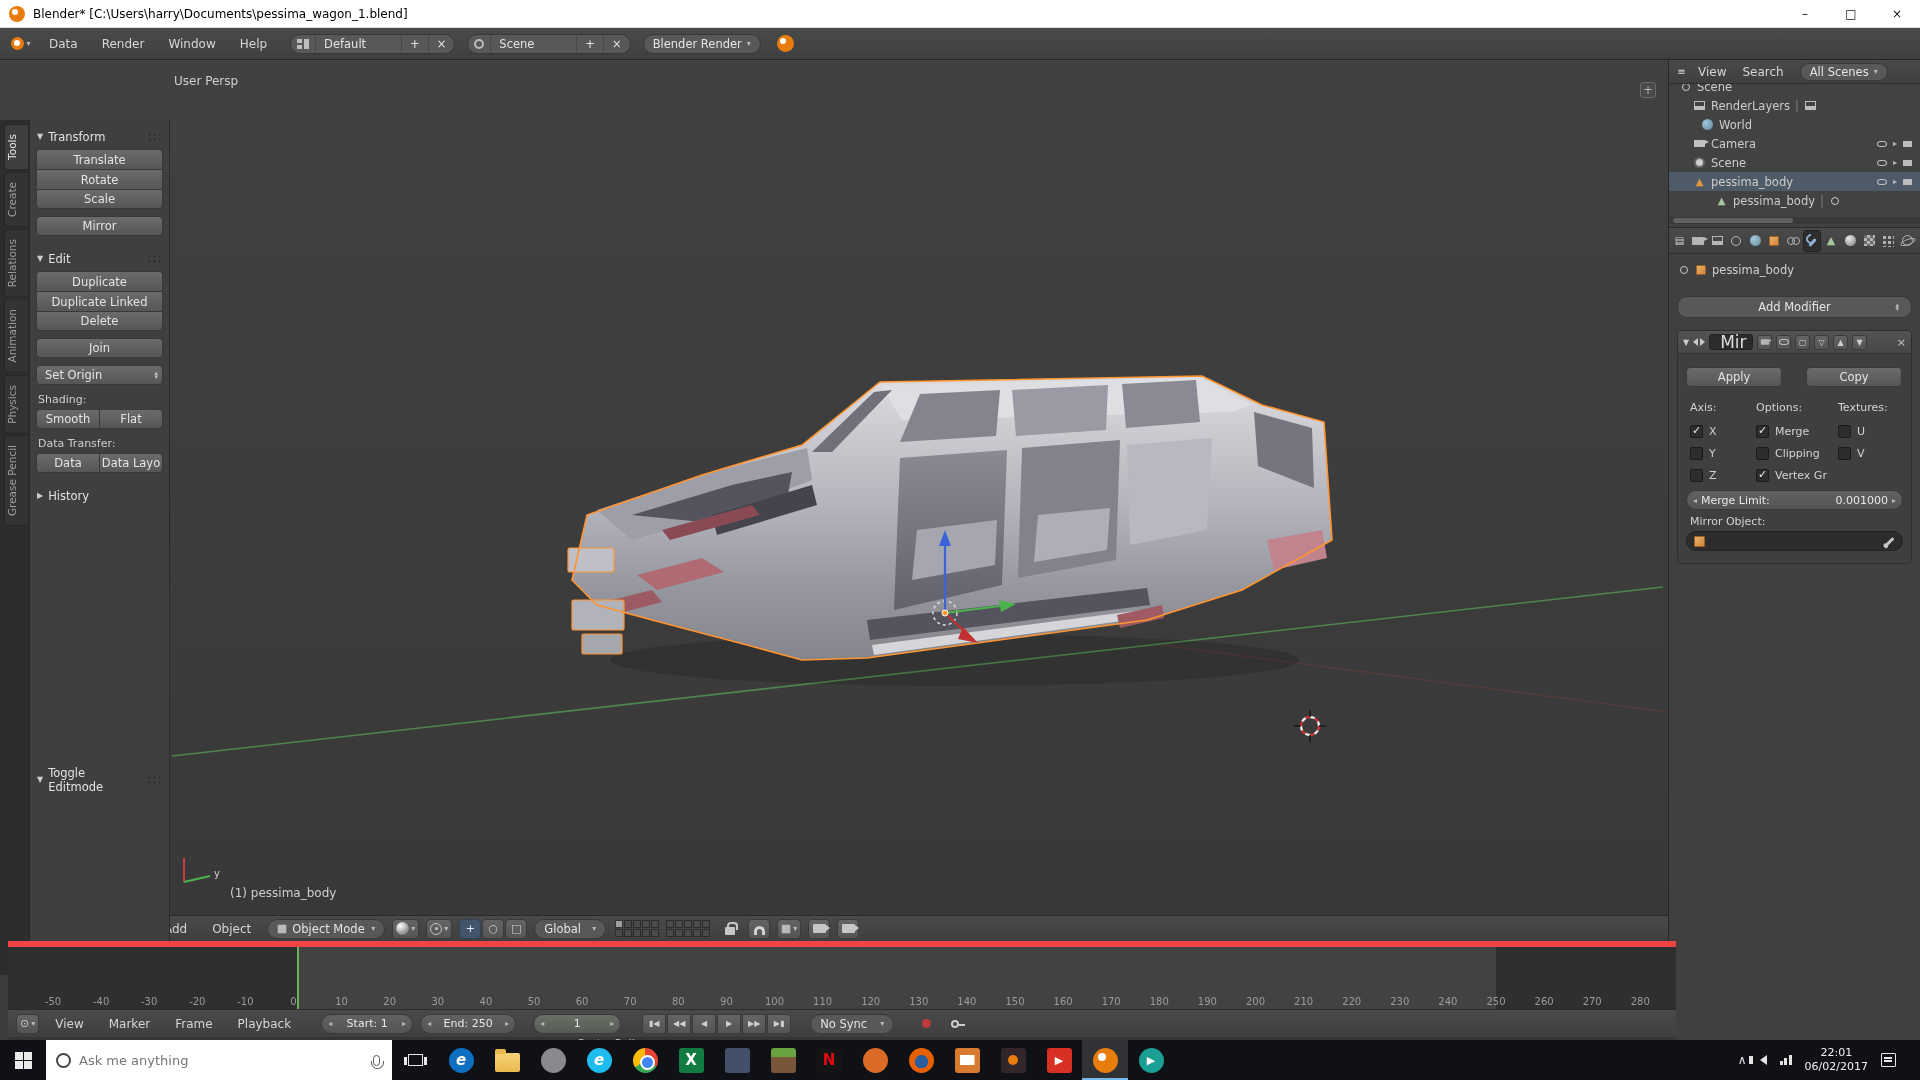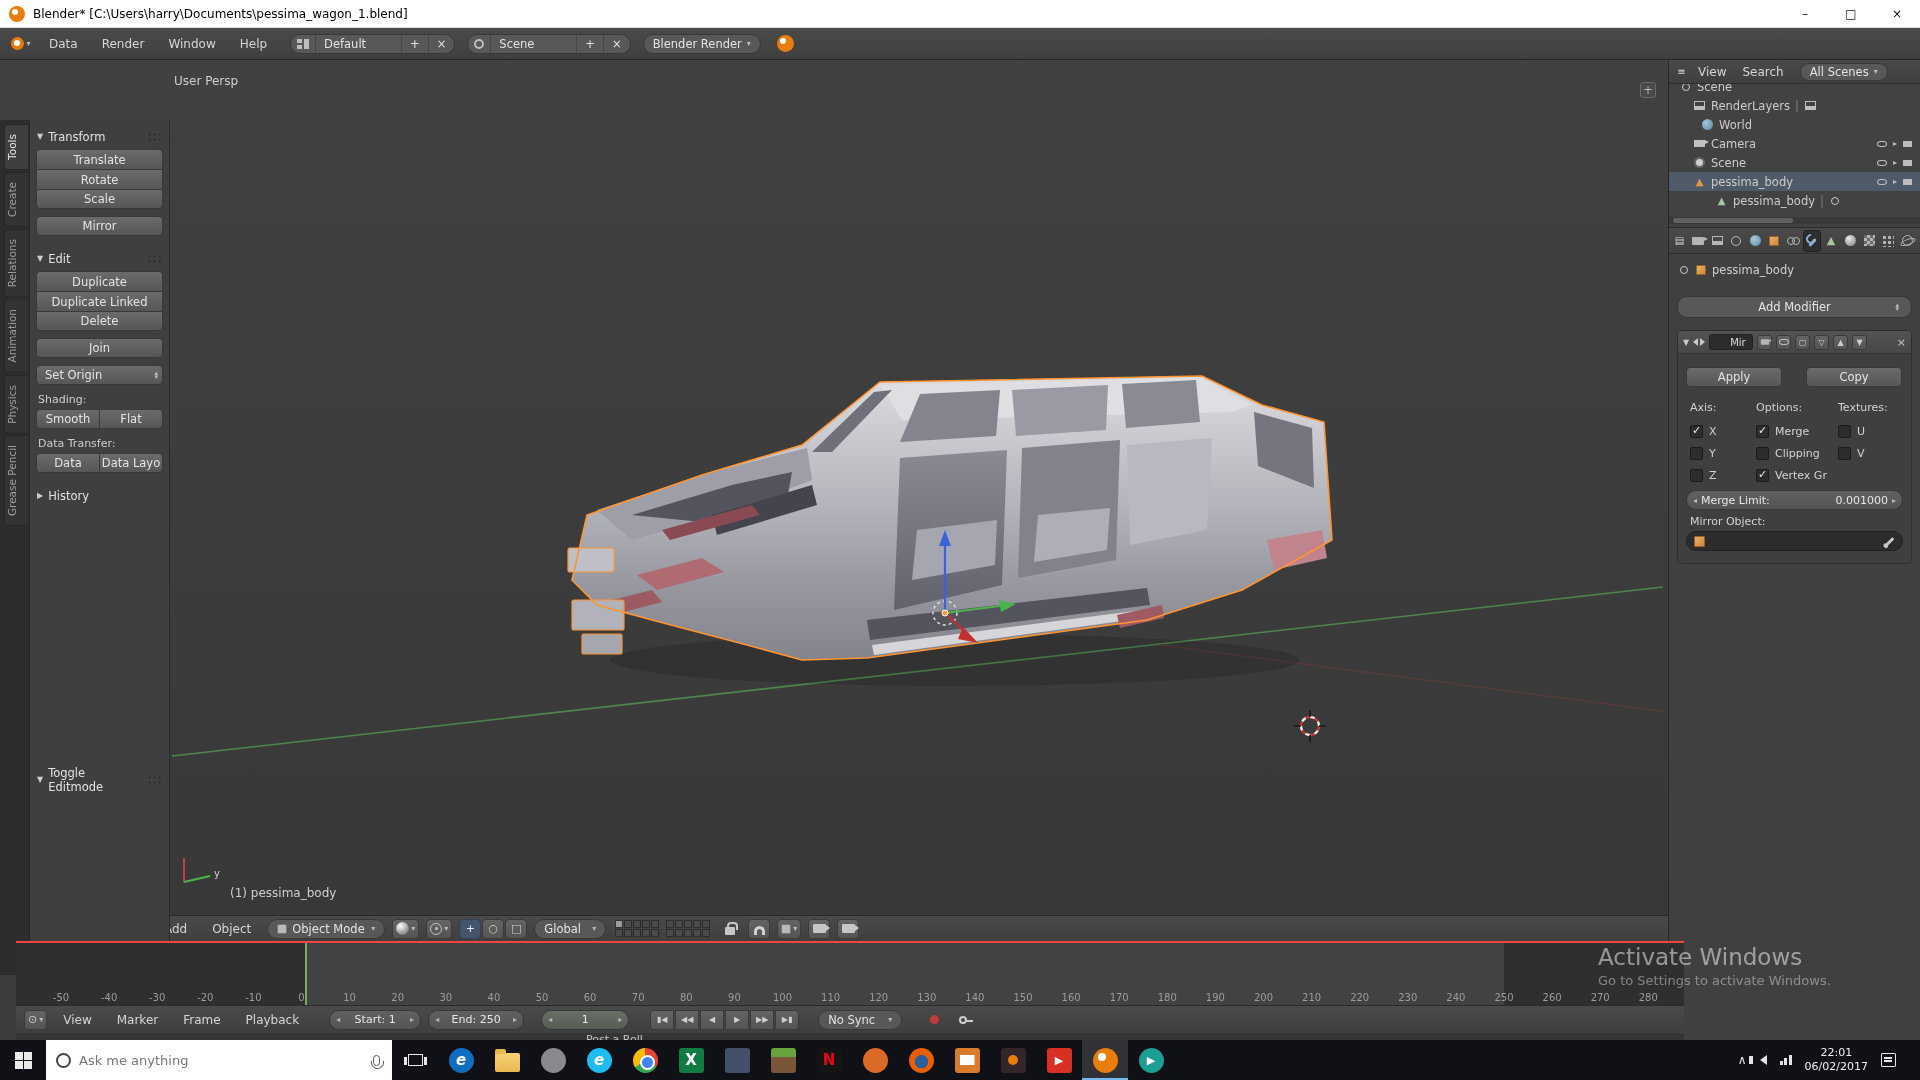--- a/index.html
+++ b/index.html
@@ -126,29 +126,29 @@
  linear-gradient(45deg,#b5b5b5 25%,#6a6a6a 25%,#6a6a6a 75%,#b5b5b5 75%);background-size:6px 6px;background-position:0 0,3px 3px}
 .pt-part{width:12px;height:12px;background-image:radial-gradient(circle,#b5b5b5 1.4px,transparent 1.6px);background-size:5px 5px}
 .pt-phys{width:11px;height:11px;border-radius:50%;border:1.5px solid #b5b5b5;position:relative}
 .pt-phys::after{content:"";position:absolute;left:-3px;top:3px;width:14px;height:4px;border:1px solid #b5b5b5;border-radius:50%;transform:rotate(-20deg)}
 .crumb{position:absolute;left:0;top:30px;width:252px;height:24px;display:flex;align-items:center;gap:6px;padding:0 8px;font-size:11.5px;color:#cfcfcf}
 .mod-block{position:absolute;left:8px;right:8px;top:102px;height:234px;background:#3f3f3f;border:1px solid #2e2e2e;border-radius:5px}
 .mod-header{height:23px;background:linear-gradient(#535353,#474747);border-bottom:1px solid #333;border-radius:4px 4px 0 0;display:flex;align-items:center;gap:4px;padding:0 5px}
 .mir-ic{width:12px;height:10px;position:relative}
 .mir-ic::before{content:"";position:absolute;left:0;top:1px;border-right:5px solid #c9c9c9;border-top:4px solid transparent;border-bottom:4px solid transparent}
 .mir-ic::after{content:"";position:absolute;right:0;top:1px;border-left:5px solid #c9c9c9;border-top:4px solid transparent;border-bottom:4px solid transparent}
-.name-field{background:#2c2c2c;border:1px solid #222;border-radius:3px;height:16px;display:flex;align-items:center;padding:0 20px;font-size:10px;color:#ddd;width:44px}
+.name-field{background:#2c2c2c;border:1px solid #222;border-radius:3px;height:16px;display:flex;align-items:center;padding:0 10px;font-size:17px;color:#ddd;width:44px}
 .mini-tgl{width:15px;height:15px;background:linear-gradient(#646464,#545454);border:1px solid #3a3a3a;border-radius:3px;display:flex;align-items:center;justify-content:center;font-size:8px;color:#cfcfcf}
 .col-lab{position:absolute;font-size:11px;color:#d2d2d2}
 .dropper{width:10px;height:3px;background:#c9c9c9;border-radius:2px;transform:rotate(-45deg);position:relative}
 .dropper::after{content:"";position:absolute;left:-3px;top:-1px;width:4px;height:5px;background:#c9c9c9;border-radius:2px}
 .obj-field{position:absolute;left:8px;right:8px;top:200px;height:20px;background:#2c2c2c;border:1px solid #222;border-radius:10px;display:flex;align-items:center;gap:6px;padding:0 7px}
 
 
-#timeline{position:absolute;left:16px;top:941px;width:1668px;height:99px;background:#383838;border-top:2px solid #ef4444}
+#timeline{position:absolute;left:8px;top:941px;width:1668px;height:99px;background:#383838;border-top:6px solid #ef4444}
 .tl-band{position:absolute;left:0;top:0;width:1668px;height:62px;overflow:hidden}
 .tl-darkL{position:absolute;left:0;top:0;width:290px;height:62px;background:#2f2f2f}
 .tl-light{position:absolute;left:290px;top:0;width:1198px;height:62px;background:#424242}
 .tl-darkR{position:absolute;left:1488px;top:0;right:0;height:62px;background:#2f2f2f}
 .tl-curline{position:absolute;left:289px;top:0;width:2px;height:62px;background:#6fae5b}
 .tl-frames{position:absolute;left:0;top:0;width:1668px;height:62px}
 .tl-frame{position:absolute;transform:translateX(-50%);bottom:2px;font-size:10px;color:#9c9c9c}
 #tl-header{position:absolute;left:0;top:62px;width:1668px;height:28px;background:linear-gradient(#4a4a4a,#3f3f3f);border-top:1px solid #2b2b2b;display:flex;align-items:center;gap:7px;padding:0 8px}
 .tl-btns{display:flex;gap:1px}
 .tl-btns .hbtn{min-width:24px;border-radius:0}
@@ -764,24 +764,20 @@
         </div>
       <div class="hbtn flat">
           <span class="key-ic"></span>
         </div>
     </div>
     <div class="marker-strip">
       <span class="marker-txt">Post a Roll</span>
     </div>
   </div>
 
-  <div id="watermark">
-    <div class="w1">Activate Windows</div>
-    <div class="w2">Go to Settings to activate Windows.</div>
-  </div>
 
   <div id="taskbar">
     <div class="tb-slot">
       <span class="win-logo">
           <span></span>
           <span></span>
           <span></span>
           <span></span>
         </span>
     </div>

